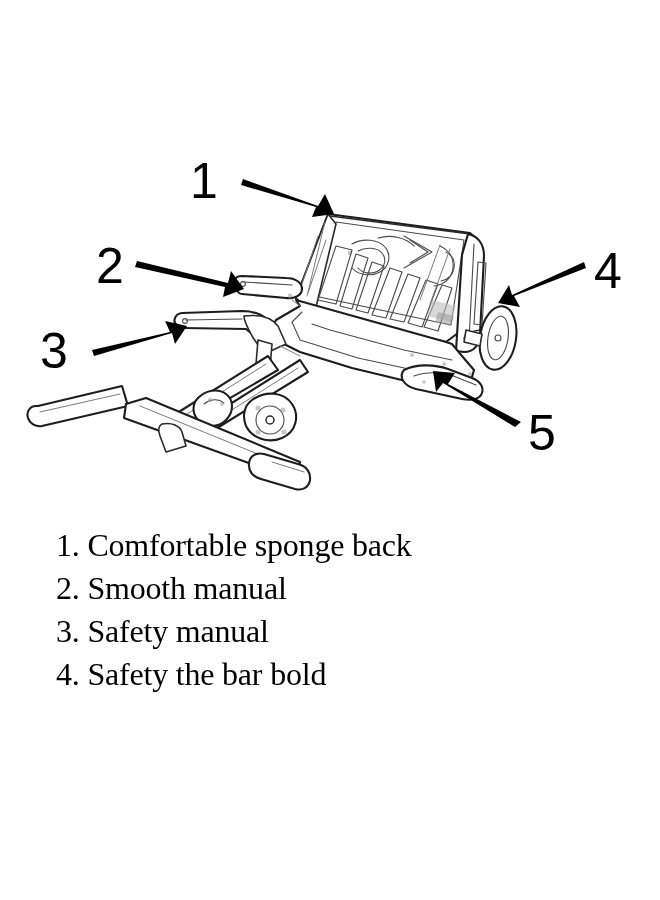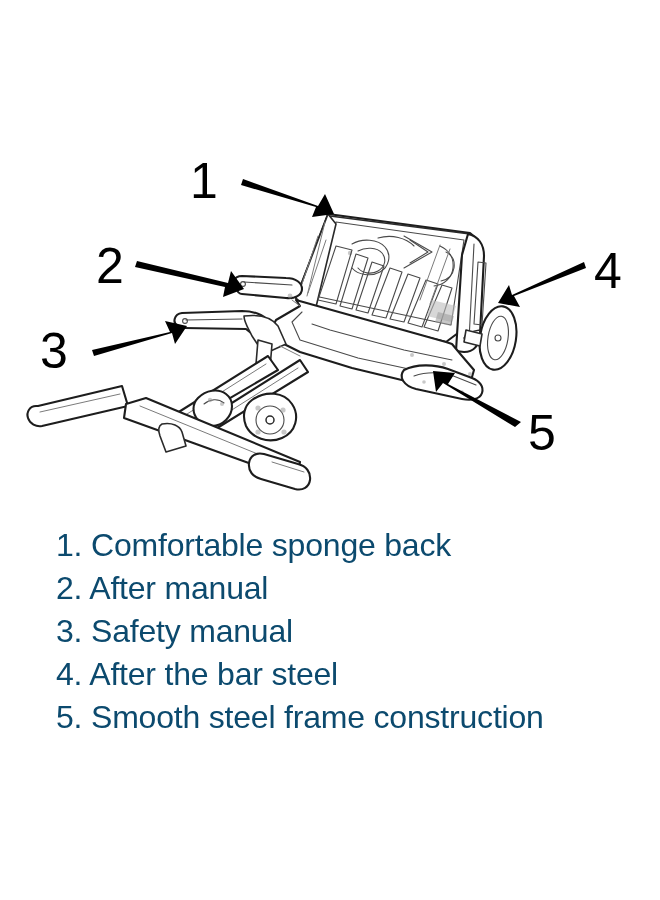--- a/index.html
+++ b/index.html
@@ -57,25 +57,25 @@
   }
 
   
   #feature-list {
     position: absolute;
     left: 56px;
     top: 524px;
     width: 600px;
   }
   .feature-item {
-    font-family: Liberation Sans, sans-serif;
+    font-family: Liberation Serif, serif;
     font-size: 32px;
     line-height: 43px;
     font-weight: 400;
-    color: #0c4a6e;
+    color: #000000;
     white-space: nowrap;
     letter-spacing: -0.2px;
   }
   .feature-num {
     display: inline;
   }
   .feature-label {
     display: inline;
   }
 </style>
@@ -233,29 +233,25 @@
     <div class="callout-number" style="left:528px; top:408px;">5</div>
   </div>
 
   <div id="feature-list">
     <div class="feature-item">
       <span class="feature-num">1.</span>
       <span class="feature-label">Comfortable sponge back</span>
     </div>
     <div class="feature-item">
       <span class="feature-num">2.</span>
-      <span class="feature-label">After manual</span>
+      <span class="feature-label">Smooth manual</span>
     </div>
     <div class="feature-item">
       <span class="feature-num">3.</span>
       <span class="feature-label">Safety manual</span>
     </div>
     <div class="feature-item">
       <span class="feature-num">4.</span>
-      <span class="feature-label">After the bar steel</span>
-    </div>
-    <div class="feature-item">
-      <span class="feature-num">5.</span>
-      <span class="feature-label">Smooth steel frame construction</span>
+      <span class="feature-label">Safety the bar bold</span>
     </div>
   </div>
 
 </div>
 
 </body></html>

